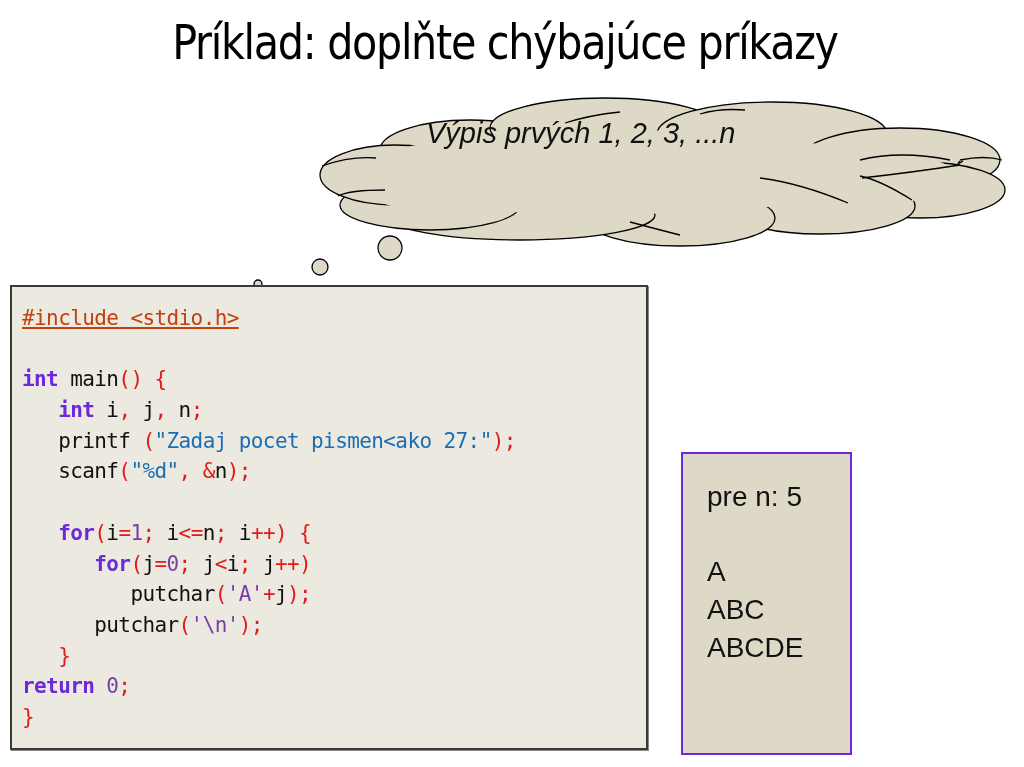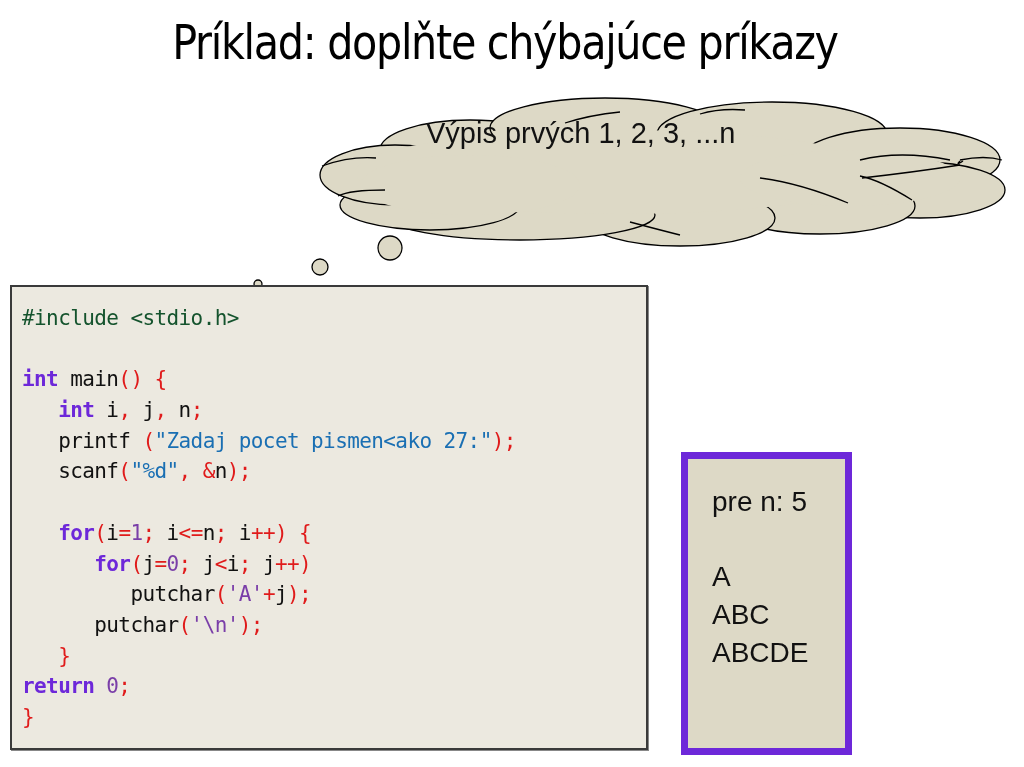--- a/index.html
+++ b/index.html
@@ -37,21 +37,21 @@
     }
     .cloud-text {
       position: absolute;
       left: 426px;
       top: 112px;
       font-family: "Liberation Sans", sans-serif;
       font-size: 29px;
       color: #111;
       line-height: 43px;
     }
-    .cloud-text div { white-space: nowrap; }
+    .cloud-text div { white-space: nowrap; font-style: italic; }
     .cloud-text .l3 { margin-top: 2px; }
     .code-box {
       position: absolute;
       left: 10px;
       top: 285px;
       width: 638px;
       height: 465px;
       background: #ece9e0;
       border: 2px solid #3a3a3a;
       box-sizing: border-box;
@@ -62,34 +62,34 @@
       left: 10px;
       top: 16px;
       font-family: "DejaVu Sans Mono", monospace;
       font-size: 21px;
       line-height: 30.7px;
       color: #111;
       white-space: pre;
       letter-spacing: -0.6px;
     }
     .code .kw { font-weight: bold; color: #6d28d9; }
-    .code .pp { color: #14532d; }
+    .code .pp { color: #c2410c; text-decoration: underline; }
     .code .p  { color: #e01b1b; }
     .code .s  { color: #1a6fb3; }
     .code .n  { color: #7a3ea8; }
     .code .c  { color: #7a3ea8; }
     .code .line { height: 30.7px; }
     .out-box {
       position: absolute;
       left: 681px;
       top: 452px;
       width: 171px;
       height: 303px;
       background: #ddd9c6;
-      border: 7px solid #6d28d9;
+      border: 2px solid #6d28d9;
       box-sizing: border-box;
     }
     .out-text {
       position: absolute;
       left: 24px;
       top: 24px;
       font-family: "Liberation Sans", sans-serif;
       font-size: 28px;
       line-height: 37.7px;
       color: #111;

